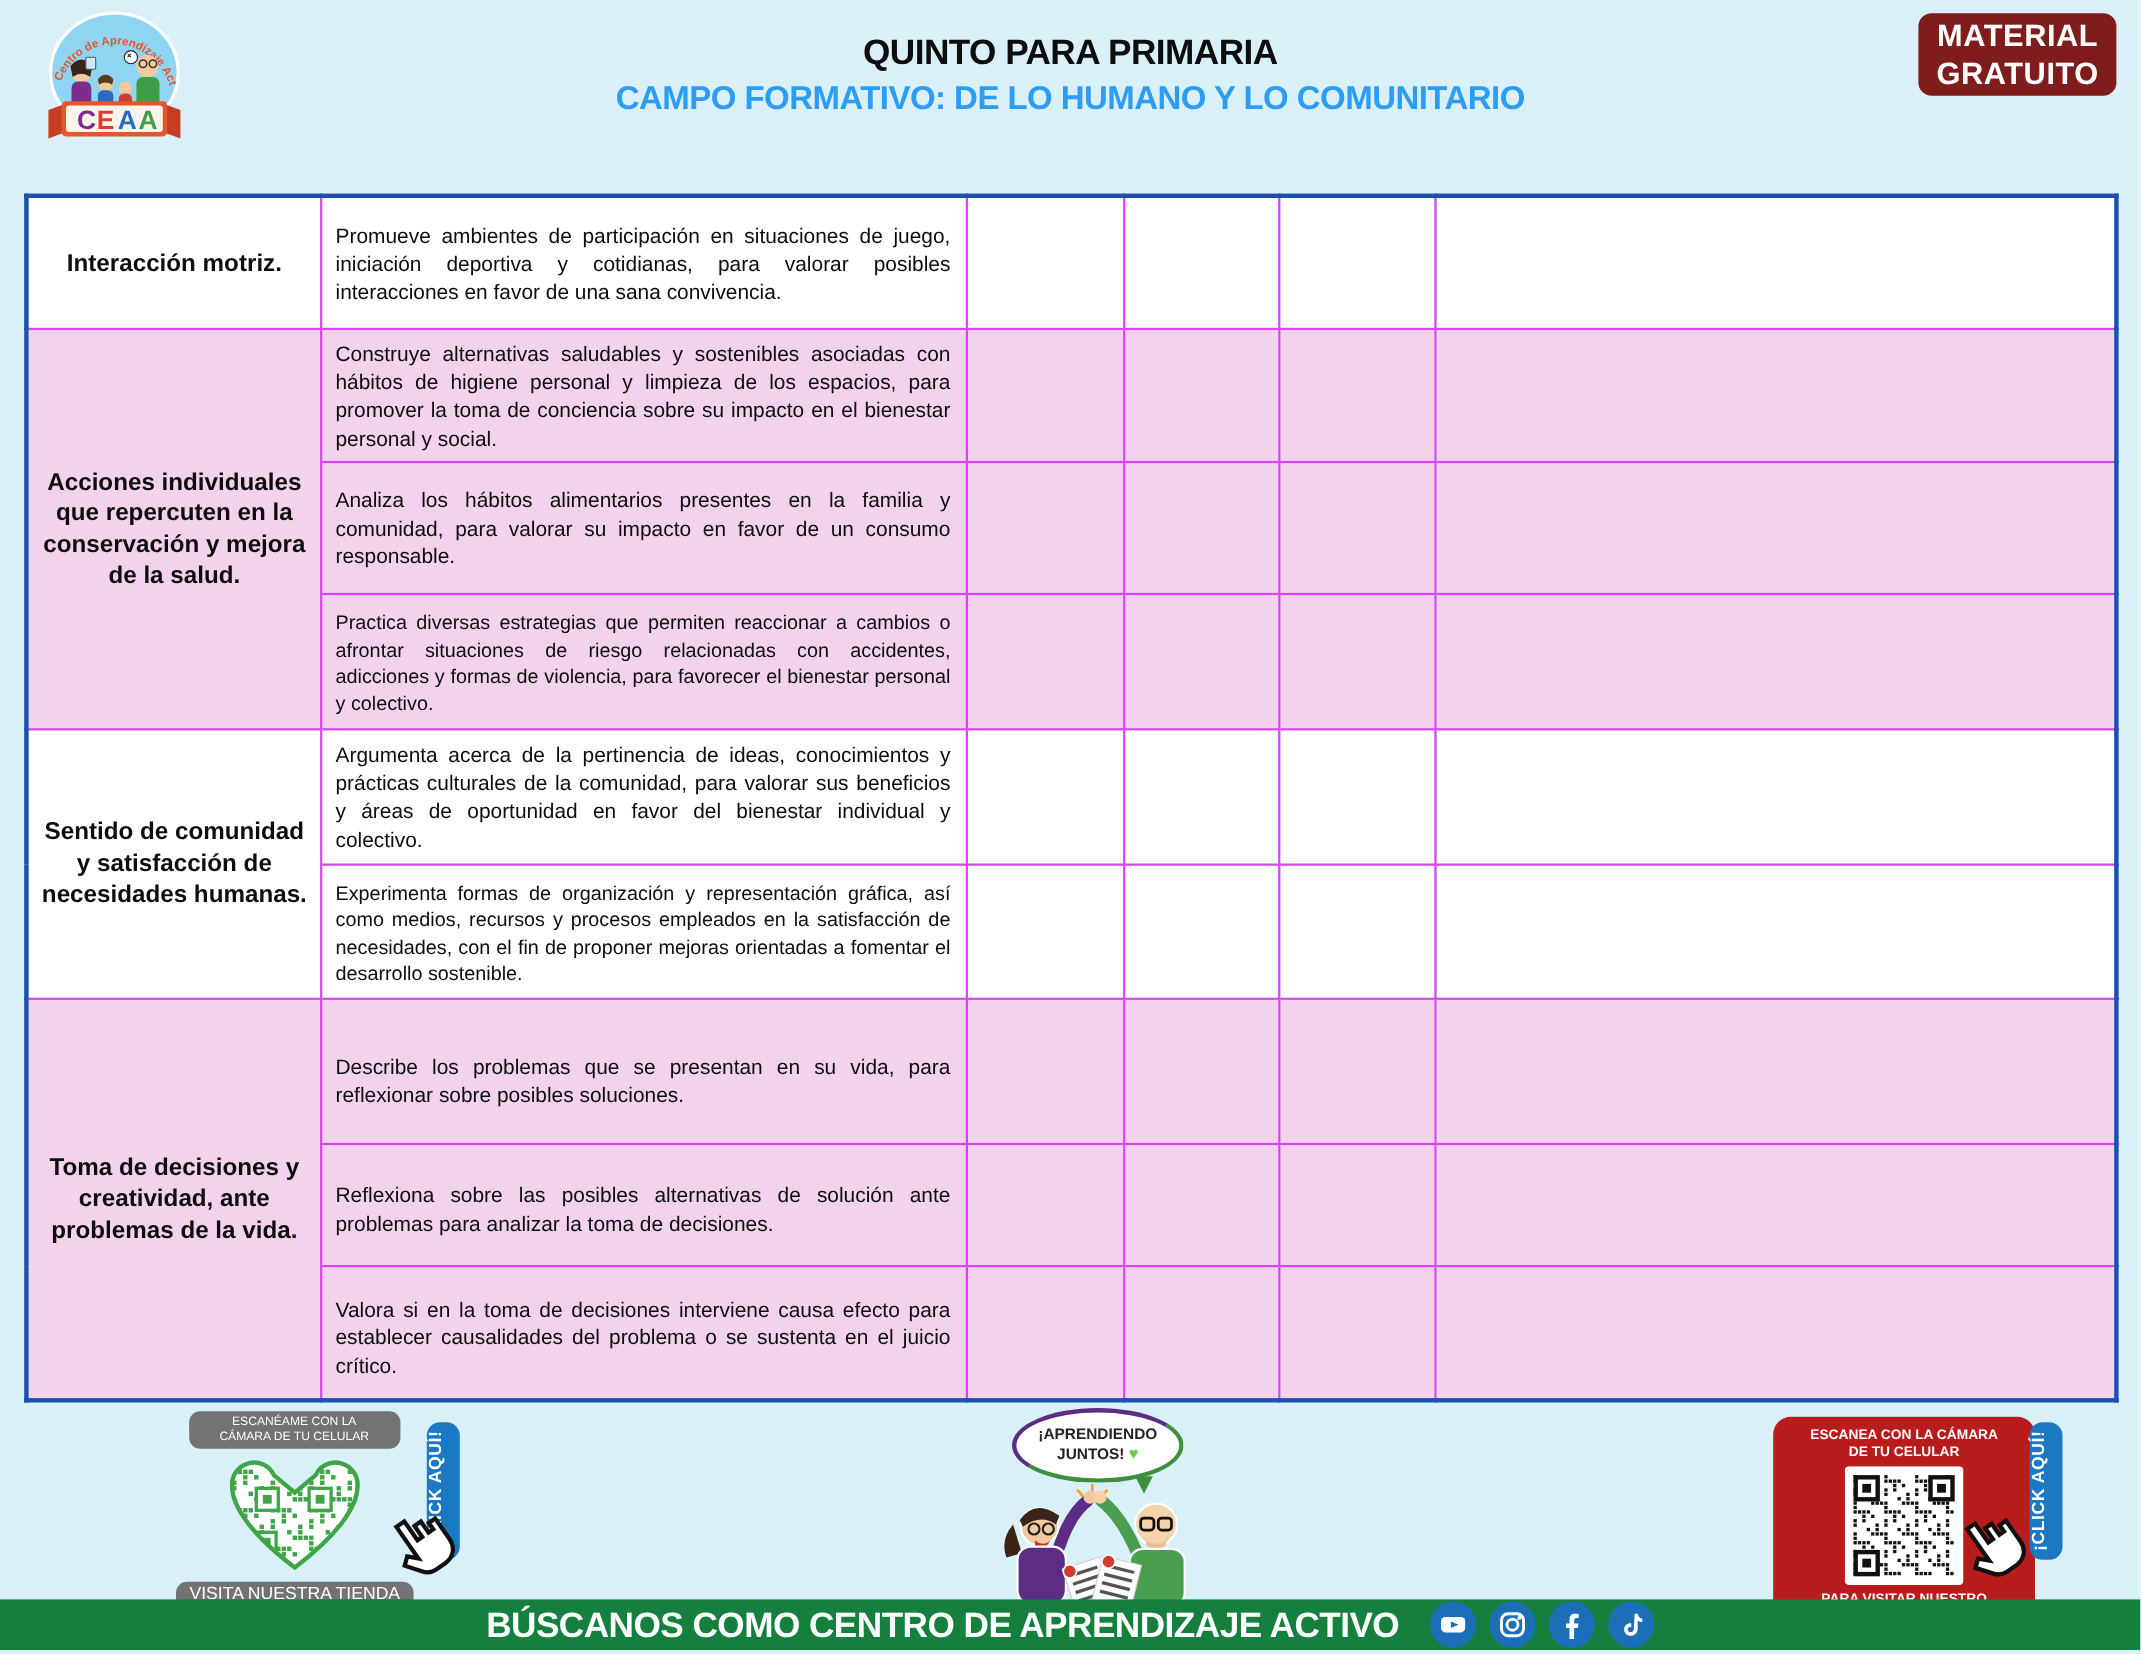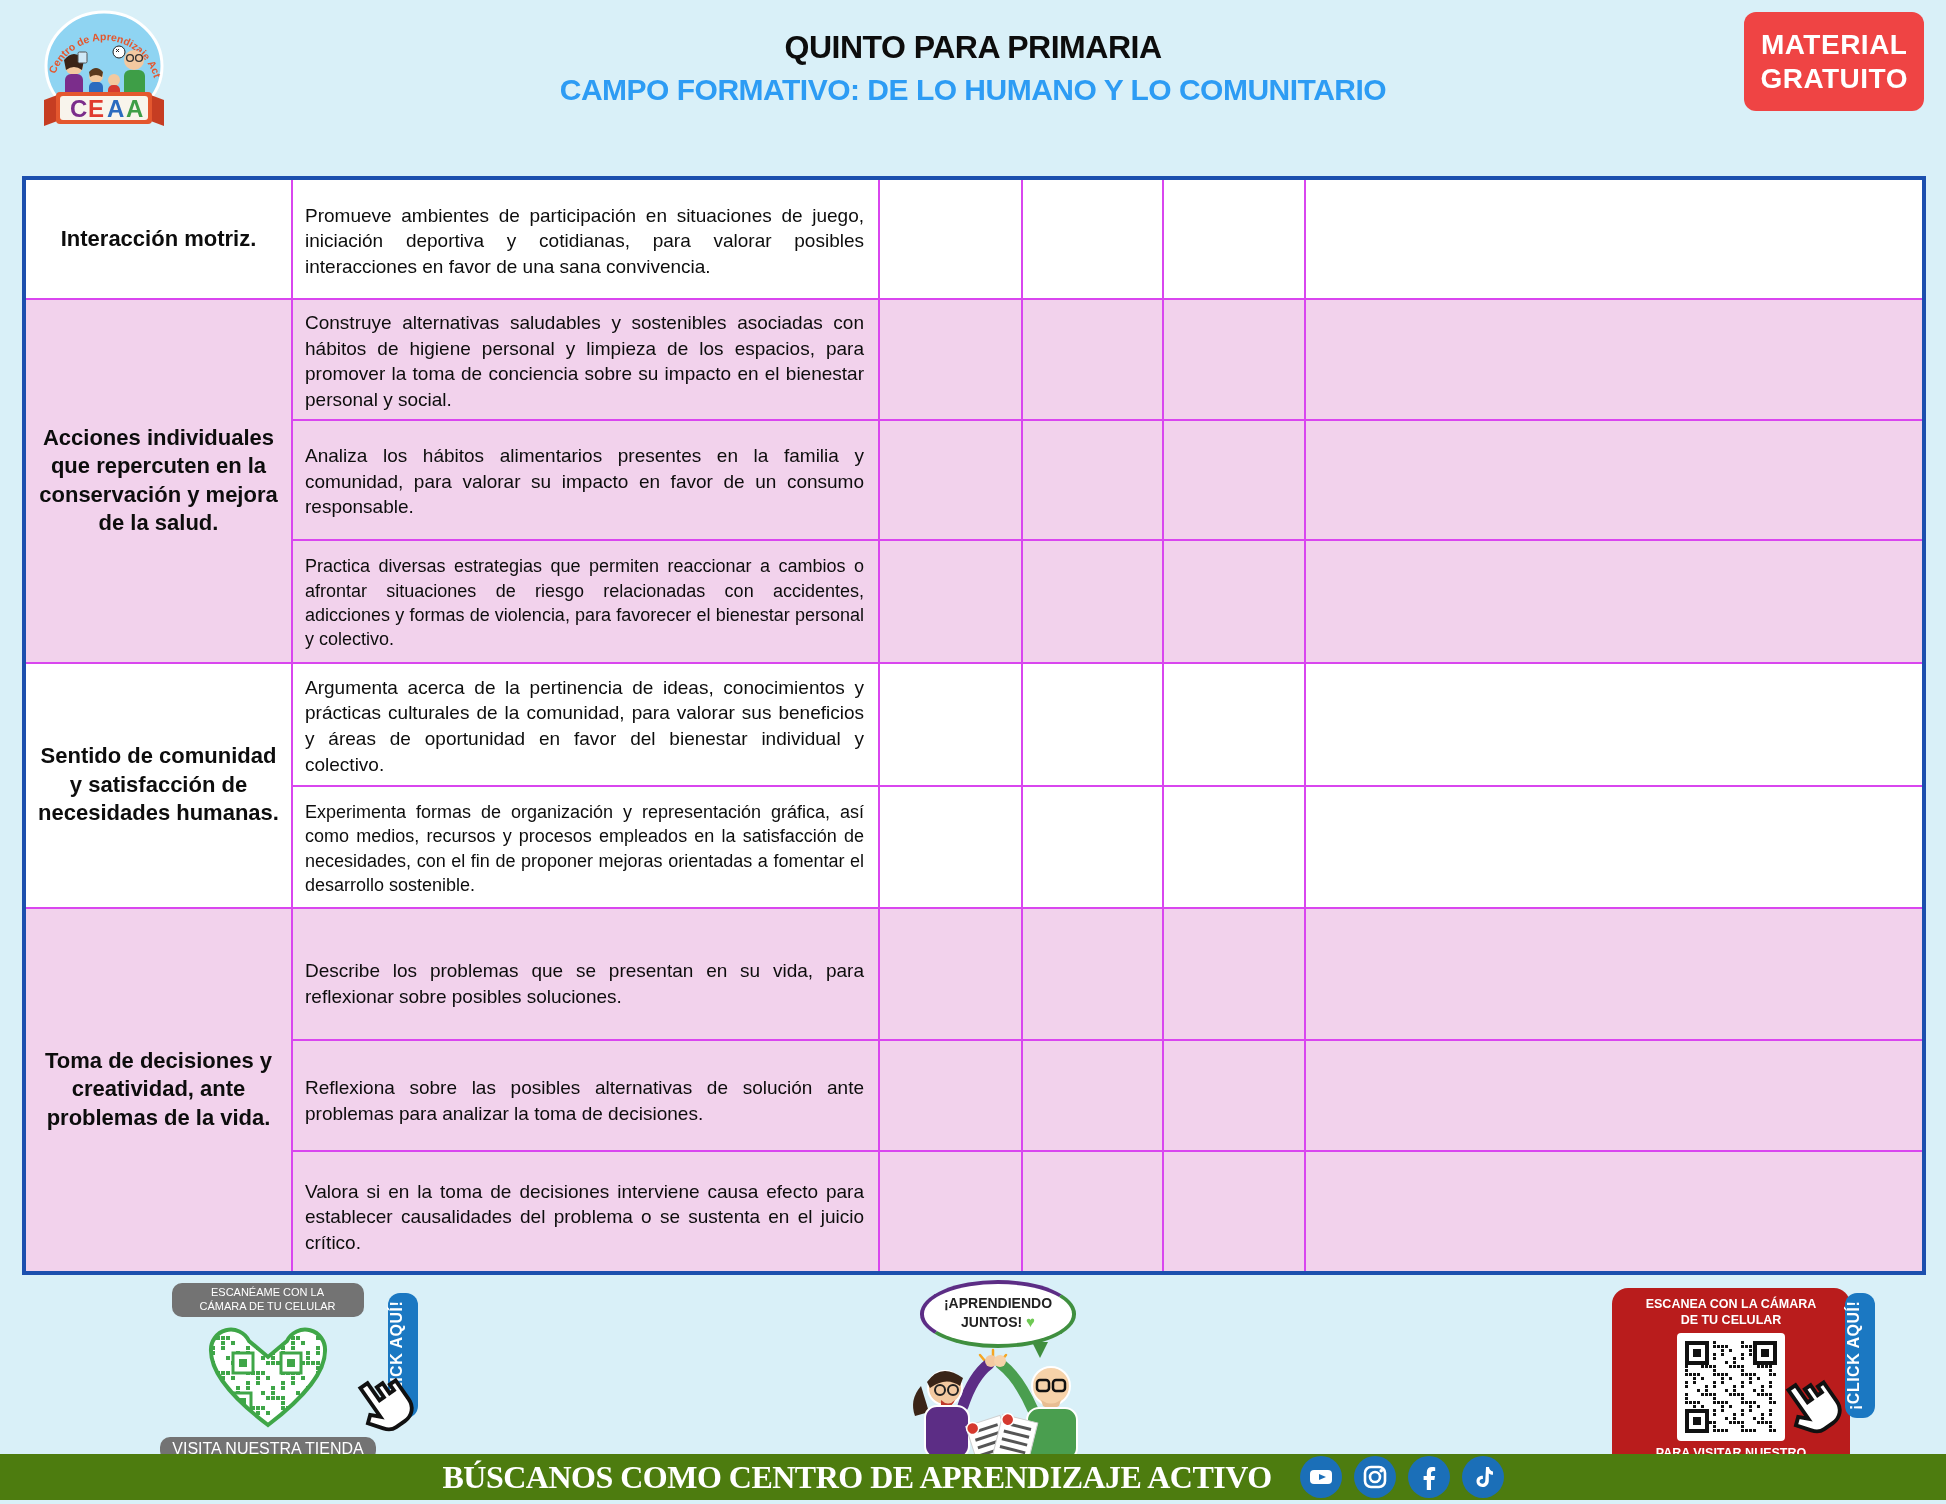--- a/index.html
+++ b/index.html
@@ -10,22 +10,22 @@
     font-family:"Liberation Sans", sans-serif;
     overflow:hidden;
   }
   
   .logo{position:absolute;left:26px;top:8px;width:156px;height:132px;}
   .titles{position:absolute;left:300px;right:300px;top:26px;text-align:center;}
   .title-line{font-size:32px;font-weight:bold;color:#0d0d0d;letter-spacing:-0.5px;line-height:1.35;}
   .campo{font-size:30px;font-weight:bold;color:#2d9cf4;letter-spacing:-0.5px;margin-top:4px;text-align:center;}
   .badge{
     position:absolute;right:22px;top:12px;
-    background:#ef4444;color:#fff;font-weight:bold;font-size:28px;
-    padding:16px 16px;border-radius:12px;text-align:center;line-height:1.2;
+    background:#7f1d1d;color:#fff;font-weight:bold;font-size:28px;
+    padding:4px 16px;border-radius:12px;text-align:center;line-height:1.2;
     letter-spacing:0.5px;
   }
   
   table.dosif{
     position:absolute;left:22px;top:176px;
     border-collapse:collapse;table-layout:fixed;
     border:4px solid #1c4fae;
   }
   table.dosif td{border:2px solid #d946ef;vertical-align:middle;overflow:hidden;}
   td.cat{font-weight:bold;font-size:22px;text-align:center;padding:4px 12px;color:#0d0d0d;line-height:1.3;}
@@ -71,21 +71,21 @@
   }
   .bubble .heart{color:#6ec953;font-size:15px;}
   .bubble-tail{
     position:absolute;left:108px;top:58px;width:0;height:0;
     border-left:8px solid transparent;border-right:8px solid transparent;
     border-top:16px solid #3f8f3f;
   }
   
   .footer-bar{
     position:absolute;left:0;top:1454px;width:1946px;height:46px;
-    background:#4d7c0f;display:flex;align-items:center;justify-content:center;gap:14px;font-family:Liberation Serif, serif;
+    background:#15803d;display:flex;align-items:center;justify-content:center;gap:14px;
   }
   .footer-bar .txt{color:#fff;font-weight:bold;font-size:32px;letter-spacing:-0.5px;}
   .social{display:flex;gap:12px;align-items:center;margin-left:14px;}
   .social .ic{width:42px;height:42px;border-radius:50%;background:#1b6fb8;
     display:flex;align-items:center;justify-content:center;}
 </style>
 </head>
 <body>
 
 <div class="page">

